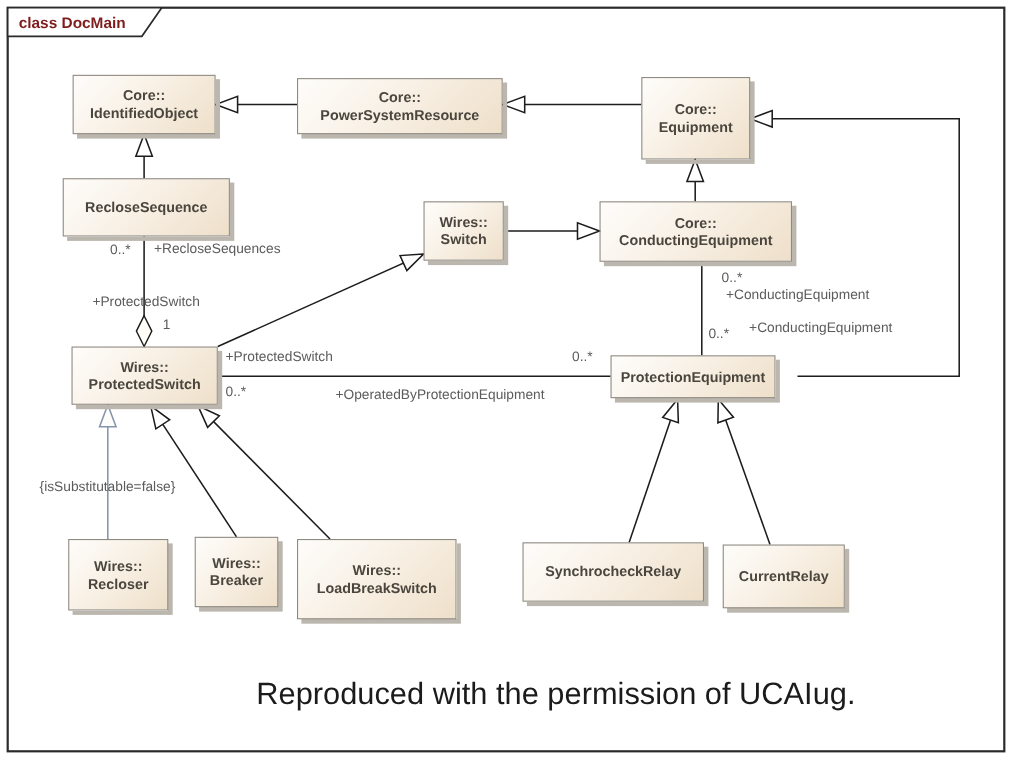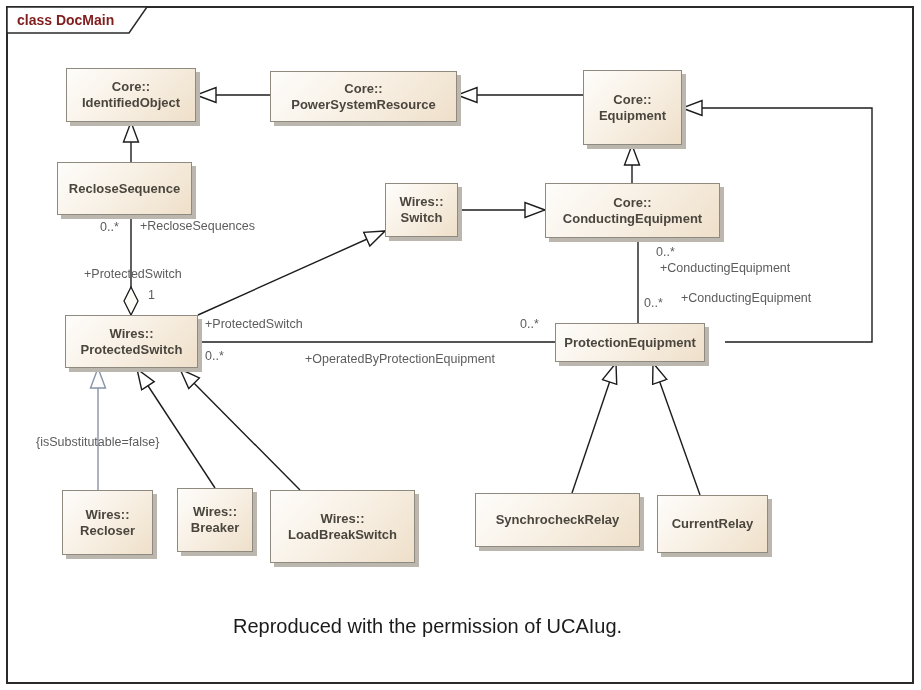--- a/index.html
+++ b/index.html
@@ -27,21 +27,21 @@
   .elabel {
     position:absolute; font-size:12.5px; line-height:14px;
     color:var(--label_text,#5c5c5c); white-space:nowrap;
   }
   .tab-label {
     position:absolute; left:17px; top:12px;
     font-weight:bold; font-size:14px; color:#7f1d1d;
   }
   .caption {
     position:absolute; left:233px; top:615px;
-    font-size:20px; color:#1b1b1b; white-space:nowrap;
+    font-size:28px; color:#1b1b1b; white-space:nowrap;
   }
 </style>
 </head>
 <body>
 
 <div class="stage">
 
   <svg class="wires" viewBox="0 0 921 690">
     <defs>
       <marker id="tri" markerUnits="userSpaceOnUse" markerWidth="22" markerHeight="18" refX="21" refY="9" orient="auto">
@@ -85,21 +85,21 @@
   <div class="cls" style="left:270px; top:71px; width:187px; height:51px;">
     <span>Core::</span>
     <span>PowerSystemResource</span>
   </div>
 
   <div class="cls" style="left:583px; top:70px; width:99px; height:75px;">
     <span>Core::</span>
     <span>Equipment</span>
   </div>
 
-  <div class="cls" style="left:57px; top:162px; width:135px; height:53px;">
+  <div class="cls" style="left:57px; top:162px; width:152px; height:53px;">
     <span>RecloseSequence</span>
   </div>
 
   <div class="cls" style="left:385px; top:183px; width:73px; height:54px;">
     <span>Wires::</span>
     <span>Switch</span>
   </div>
 
   <div class="cls" style="left:545px; top:183px; width:175px; height:55px;">
     <span>Core::</span>

